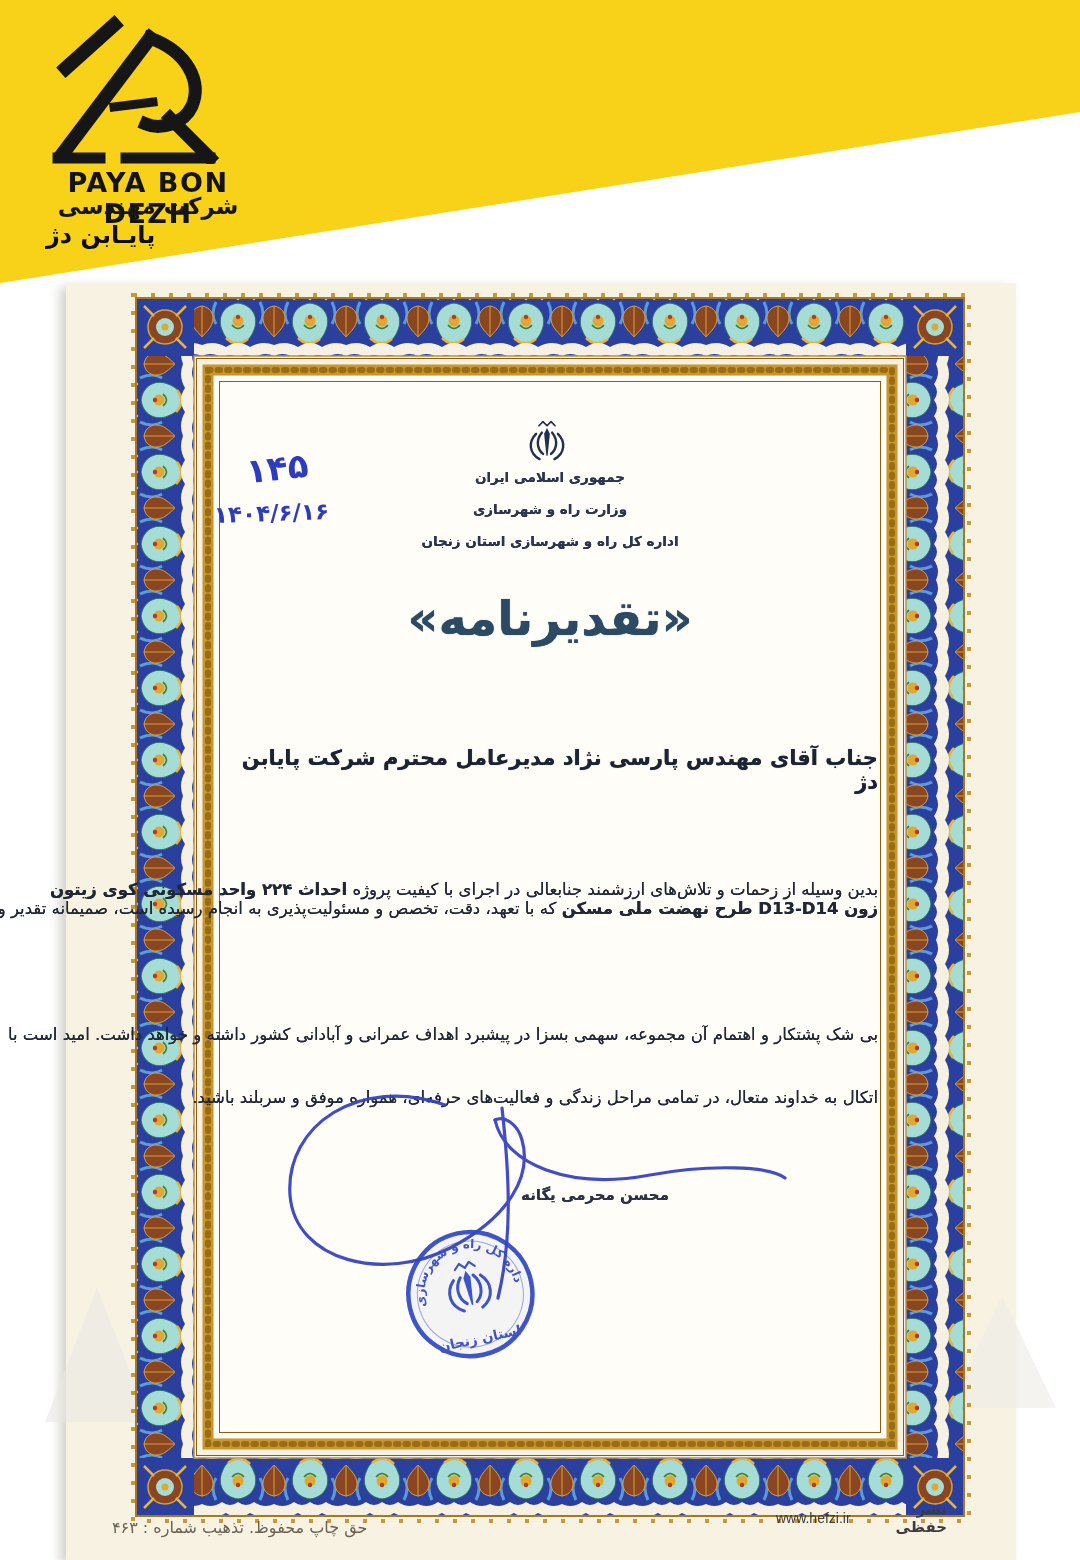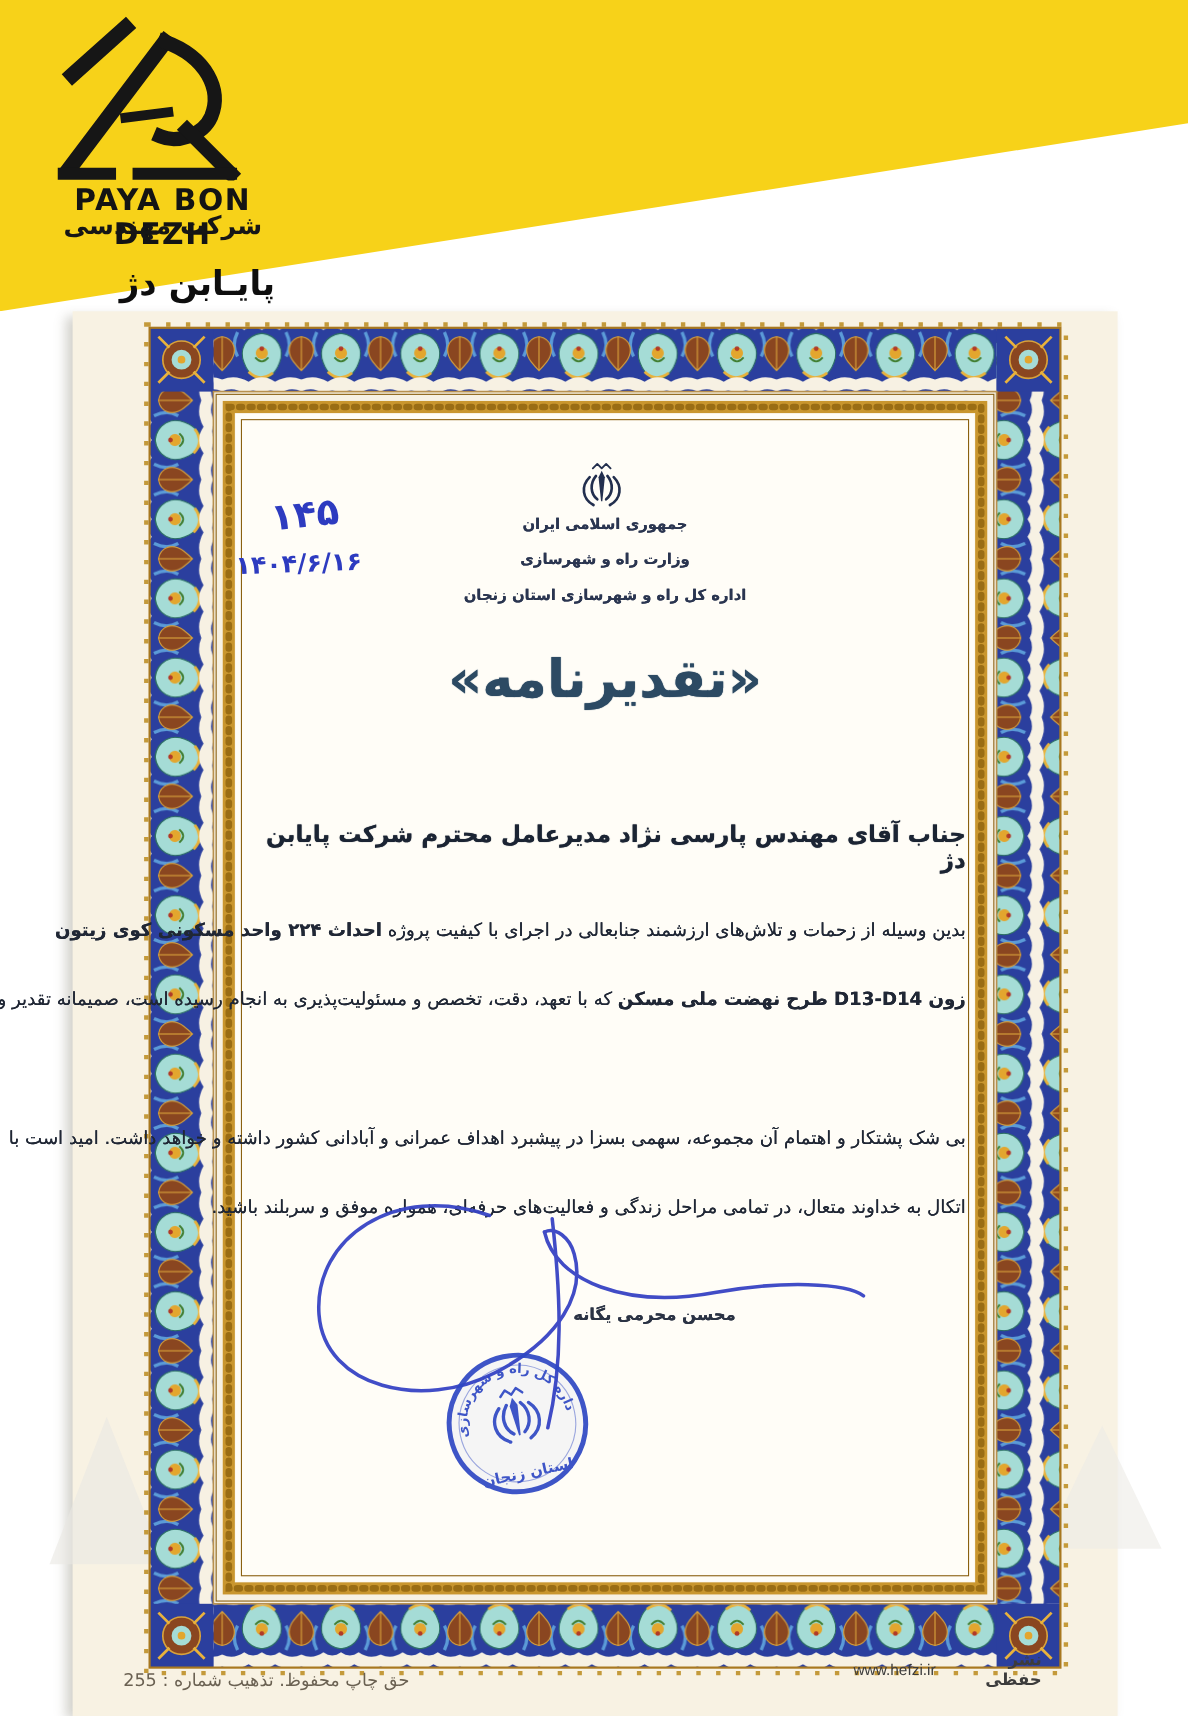--- a/index.html
+++ b/index.html
@@ -8,22 +8,22 @@
   .abs{position:absolute;}
   .fa{direction:rtl;unicode-bidi:plaintext;}
 
   
   .banner{left:0;top:0;width:1080px;height:284px;background:#f7d219;
           clip-path:polygon(0 0,100% 0,100% 112px,0 283px);}
   .brand-en{left:46px;top:167px;width:204px;text-align:center;font-weight:bold;
             font-size:27px;letter-spacing:1.5px;color:#141414;}
   .brand-fa1{left:46px;top:193px;width:204px;text-align:center;font-weight:bold;
              font-size:23px;color:#161616;}
-  .brand-fa2{left:46px;top:221px;width:204px;text-align:right;font-weight:bold;
-             font-size:31px;color:#0e0e0e;margin-top:19px;}
+  .brand-fa2{left:46px;top:221px;width:204px;text-align:left;font-weight:bold;
+             font-size:24px;color:#0e0e0e;}
 
   
   .paper{left:66px;top:283px;width:950px;height:1277px;background:#f8f2e3;
          box-shadow:-6px 4px 10px rgba(95,88,70,.28);}
 
   
   .gov-line{left:210px;width:680px;text-align:center;font-weight:bold;color:#2a3550;
             font-size:13.5px;text-shadow:0 0 .4px #2a3550;}
   .cert-title{left:210px;top:590px;width:680px;text-align:center;font-weight:bold;
               font-size:48px;color:#2c4a63;text-shadow:0 0 .9px #2c4a63;}
@@ -150,21 +150,21 @@
       <use href="#emblem" xlink:href="#emblem"></use>
     </svg>
   <div class="abs fa gov-line" style="top:469px">جمهوری اسلامی ایران</div>
   <div class="abs fa gov-line" style="top:501px">وزارت راه و شهرسازی</div>
   <div class="abs fa gov-line" style="top:533px">اداره کل راه و شهرسازی استان زنجان</div>
 
   <div class="abs fa cert-title">«تقدیرنامه»</div>
 
   <div class="abs fa addressee">جناب آقای مهندس پارسی نژاد مدیرعامل محترم شرکت پایابن دژ</div>
 
-  <div class="abs fa body-line" style="top:836px"><span>بدین وسیله از زحمات و تلاش‌های ارزشمند جنابعالی در اجرای با کیفیت پروژه </span><span class="bold">احداث ۲۲۴ واحد مسکونی کوی زیتون</span></div>
+  <div class="abs fa body-line" style="top:880px"><span>بدین وسیله از زحمات و تلاش‌های ارزشمند جنابعالی در اجرای با کیفیت پروژه </span><span class="bold">احداث ۲۲۴ واحد مسکونی کوی زیتون</span></div>
   <div class="abs fa body-line" style="top:899px"><span class="bold">زون D13-D14 طرح نهضت ملی مسکن</span><span> که با تعهد، دقت، تخصص و مسئولیت‌پذیری به انجام رسیده است، صمیمانه تقدیر و تشکر</span></div>
   <div class="abs fa body-line" style="top:1025px">بی شک پشتکار و اهتمام آن مجموعه، سهمی بسزا در پیشبرد اهداف عمرانی و آبادانی کشور داشته و خواهد داشت. امید است با</div>
   <div class="abs fa body-line" style="top:1088px">اتکال به خداوند متعال، در تمامی مراحل زندگی و فعالیت‌های حرفه‌ای، همواره موفق و سربلند باشید.</div>
 
   <svg class="abs" style="left:270px;top:1070px" width="540" height="250" viewBox="0 0 540 250">
     <g fill="none" stroke="#3743c4" stroke-width="3.2" stroke-linecap="round" opacity="0.95">
       <path d="M175,35 C90,5 15,55 20,125 C25,192 115,212 180,178 C240,147 262,105 252,70 C248,55 235,45 225,50"></path>
       <path d="M225,50 C235,95 300,120 380,105 C440,94 500,96 515,108"></path>
       <path d="M232,38 C240,110 242,170 228,228"></path>
     </g>
@@ -182,21 +182,21 @@
       <text font-family="DejaVu Sans, sans-serif" font-size="12" font-weight="bold" fill="#2e47c3">
         <textPath href="#stampArc" xlink:href="#stampArc" startOffset="50%" text-anchor="middle">اداره کل راه و شهرسازی</textPath>
       </text>
       <text x="73" y="120" text-anchor="middle" font-family="DejaVu Sans, sans-serif" font-size="13.5" font-weight="bold" fill="#2e47c3">استان زنجان</text>
       <svg x="44" y="36" width="58" height="58" viewBox="0 0 80 80">
           <use href="#emblem" xlink:href="#emblem"></use>
         </svg>
     </g>
   </svg>
 
-  <div class="abs fa foot-left">حق چاپ محفوظ. تذهیب شماره : 255</div>
+  <div class="abs fa foot-left">حق چاپ محفوظ. تذهیب شماره : ۴۶۳</div>
   <div class="abs foot-right">
     <svg width="32" height="36" viewBox="0 0 34 36">
       <path d="M4,12 C10,8 15,8 17,12 C19,8 24,8 30,12 V31 C24,28 19,28 17,31 C15,28 10,28 4,31 Z" fill="none" stroke="#222" stroke-width="2"></path>
       <path d="M20,2 L28,17" stroke="#222" stroke-width="2.6"></path>
       <path d="M28,17 l2,4 -4,-1 z" fill="#222"></path>
     </svg>
     <span class="pub fa">نشر حفظی</span>
     <span class="url">www.hefzi.ir</span>
   </div>
 

